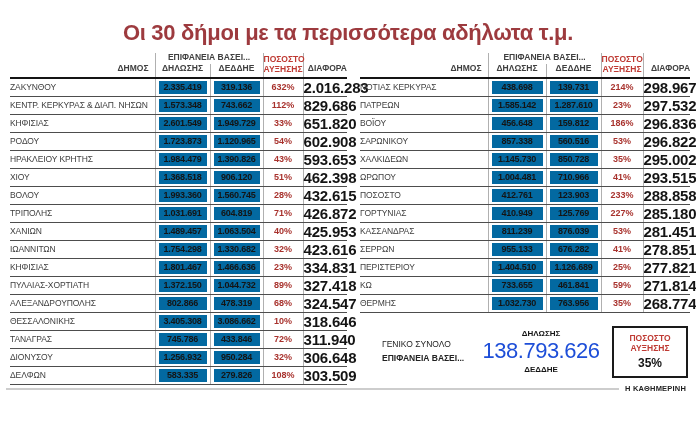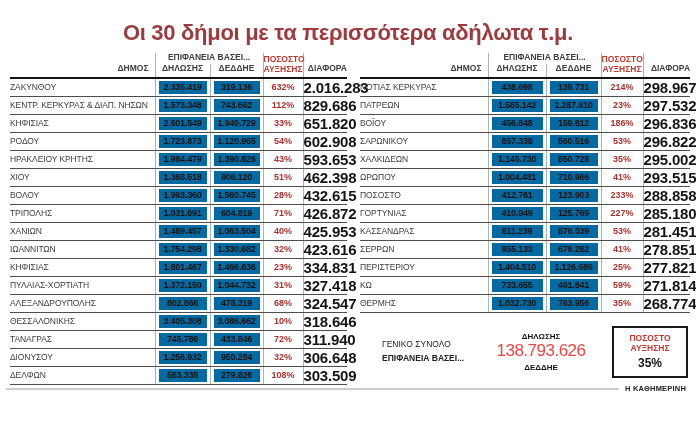--- a/index.html
+++ b/index.html
@@ -26,21 +26,21 @@
         font-size:9px;font-weight:bold;color:#141414;letter-spacing:-0.2px;}
   td.pct{text-align:center;font-size:9px;font-weight:bold;color:#a8322d;}
   td.diff{text-align:center;font-size:15px;font-weight:bold;color:#141414;letter-spacing:-0.2px;}
   .right-col{width:330px;margin-left:13px;display:flex;flex-direction:column;}
   .right-col table.t-right{margin-left:0;width:100%;}
   .summary{display:flex;align-items:center;margin-top:13px;padding-left:22px;}
   .sum-labels{width:96px;font-size:8.5px;color:#222;line-height:1.6;}
   .sum-label-2{font-weight:bold;}
   .sum-values{width:126px;text-align:center;}
   .sum-sub{font-size:8px;font-weight:bold;color:#141414;}
-  .sum-big{font-size:17px;color:#ef4444;letter-spacing:-0.5px;line-height:1.05;margin:1px 0 3px;}
+  .sum-big{font-size:22px;color:#1d4ed8;letter-spacing:-0.5px;line-height:1.05;margin:1px 0 3px;}
   .sum-box{width:72px;margin-left:8px;border:2px solid #1a1a1a;text-align:center;
            padding:5px 0 6px;}
   .box-label{font-size:8.5px;font-weight:bold;color:#bf3a33;line-height:1.2;}
   .box-value{font-size:12px;font-weight:bold;color:#141414;margin-top:3px;}
   .footer{position:absolute;left:6px;right:10px;top:384px;display:flex;align-items:center;}
   .footer-line{flex:1;height:2px;background:#cdcdcd;margin-right:6px;}
   .credit{font-size:7.5px;font-weight:bold;color:#222;letter-spacing:0.2px;white-space:nowrap;}
 </style>
 </head>
 <body>
@@ -197,21 +197,21 @@
             <td class="diff sep">334.831</td>
           </tr>
           <tr>
             <td class="name">ΠΥΛΑΙΑΣ-ΧΟΡΤΙΑΤΗ</td>
             <td class="num sep">
               <div class="chip">1.372.150</div>
             </td>
             <td class="num sep">
               <div class="chip">1.044.732</div>
             </td>
-            <td class="pct sep">31%</td>
+            <td class="pct sep">89%</td>
             <td class="diff sep">327.418</td>
           </tr>
           <tr>
             <td class="name">ΑΛΕΞΑΝΔΡΟΥΠΟΛΗΣ</td>
             <td class="num sep">
               <div class="chip">802.866</div>
             </td>
             <td class="num sep">
               <div class="chip">478.319</div>
             </td>

